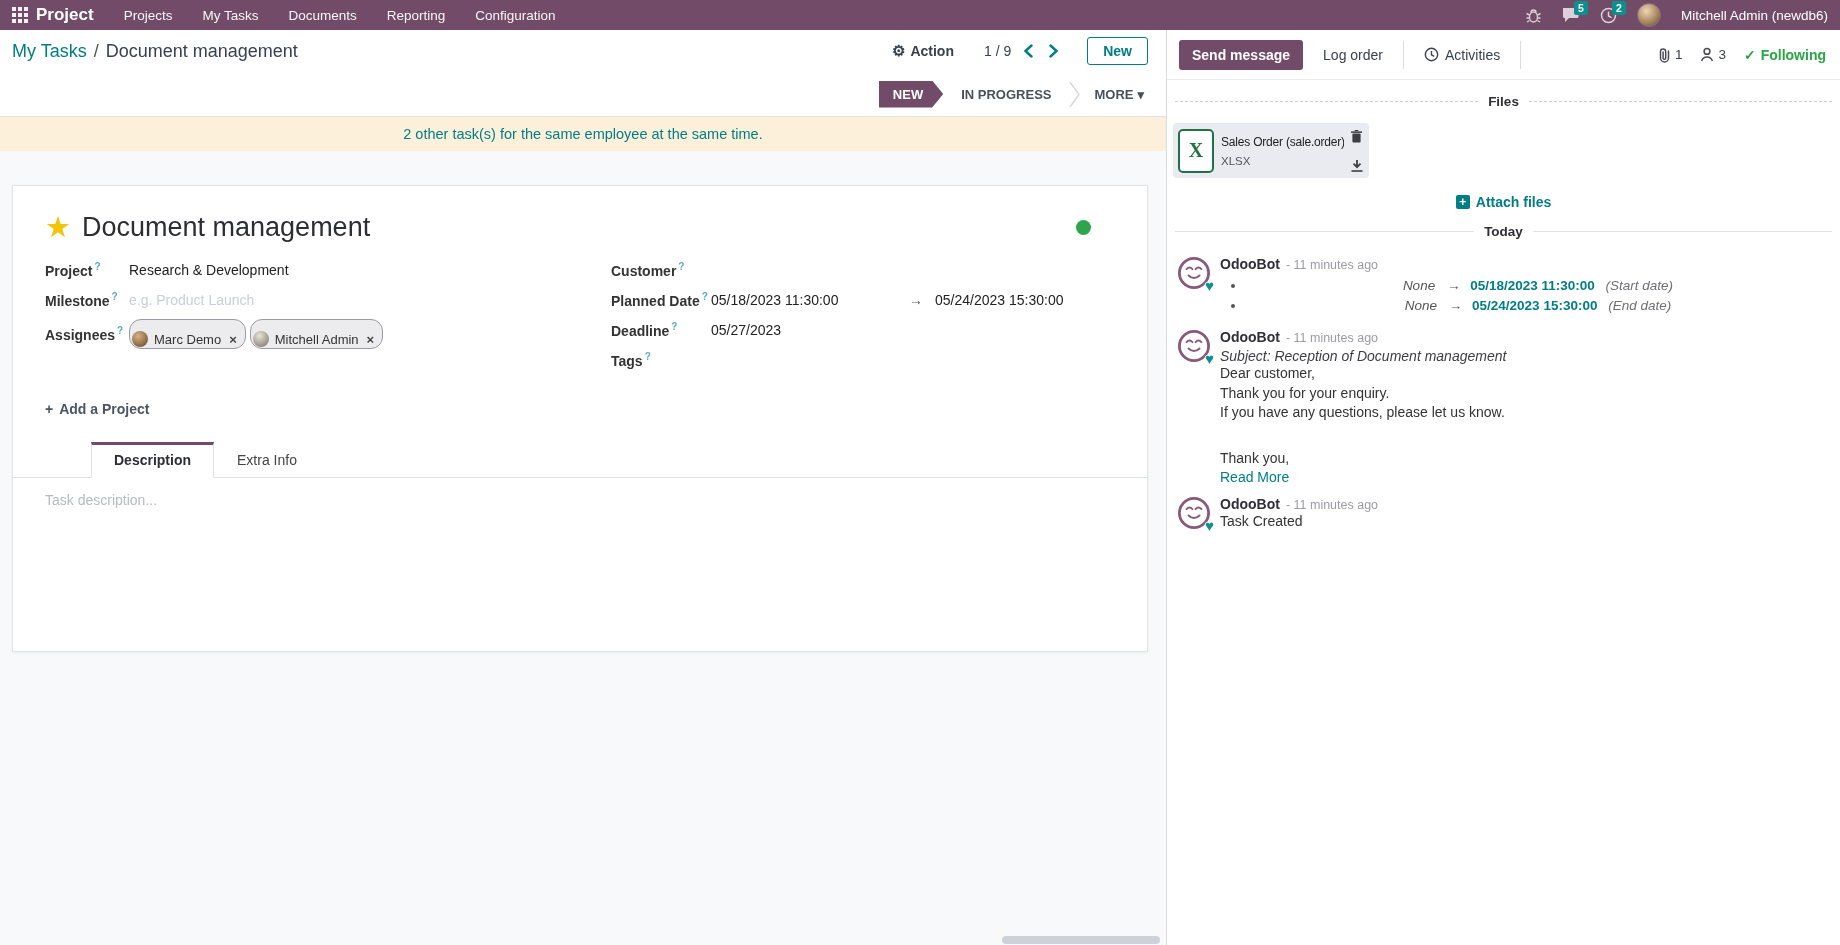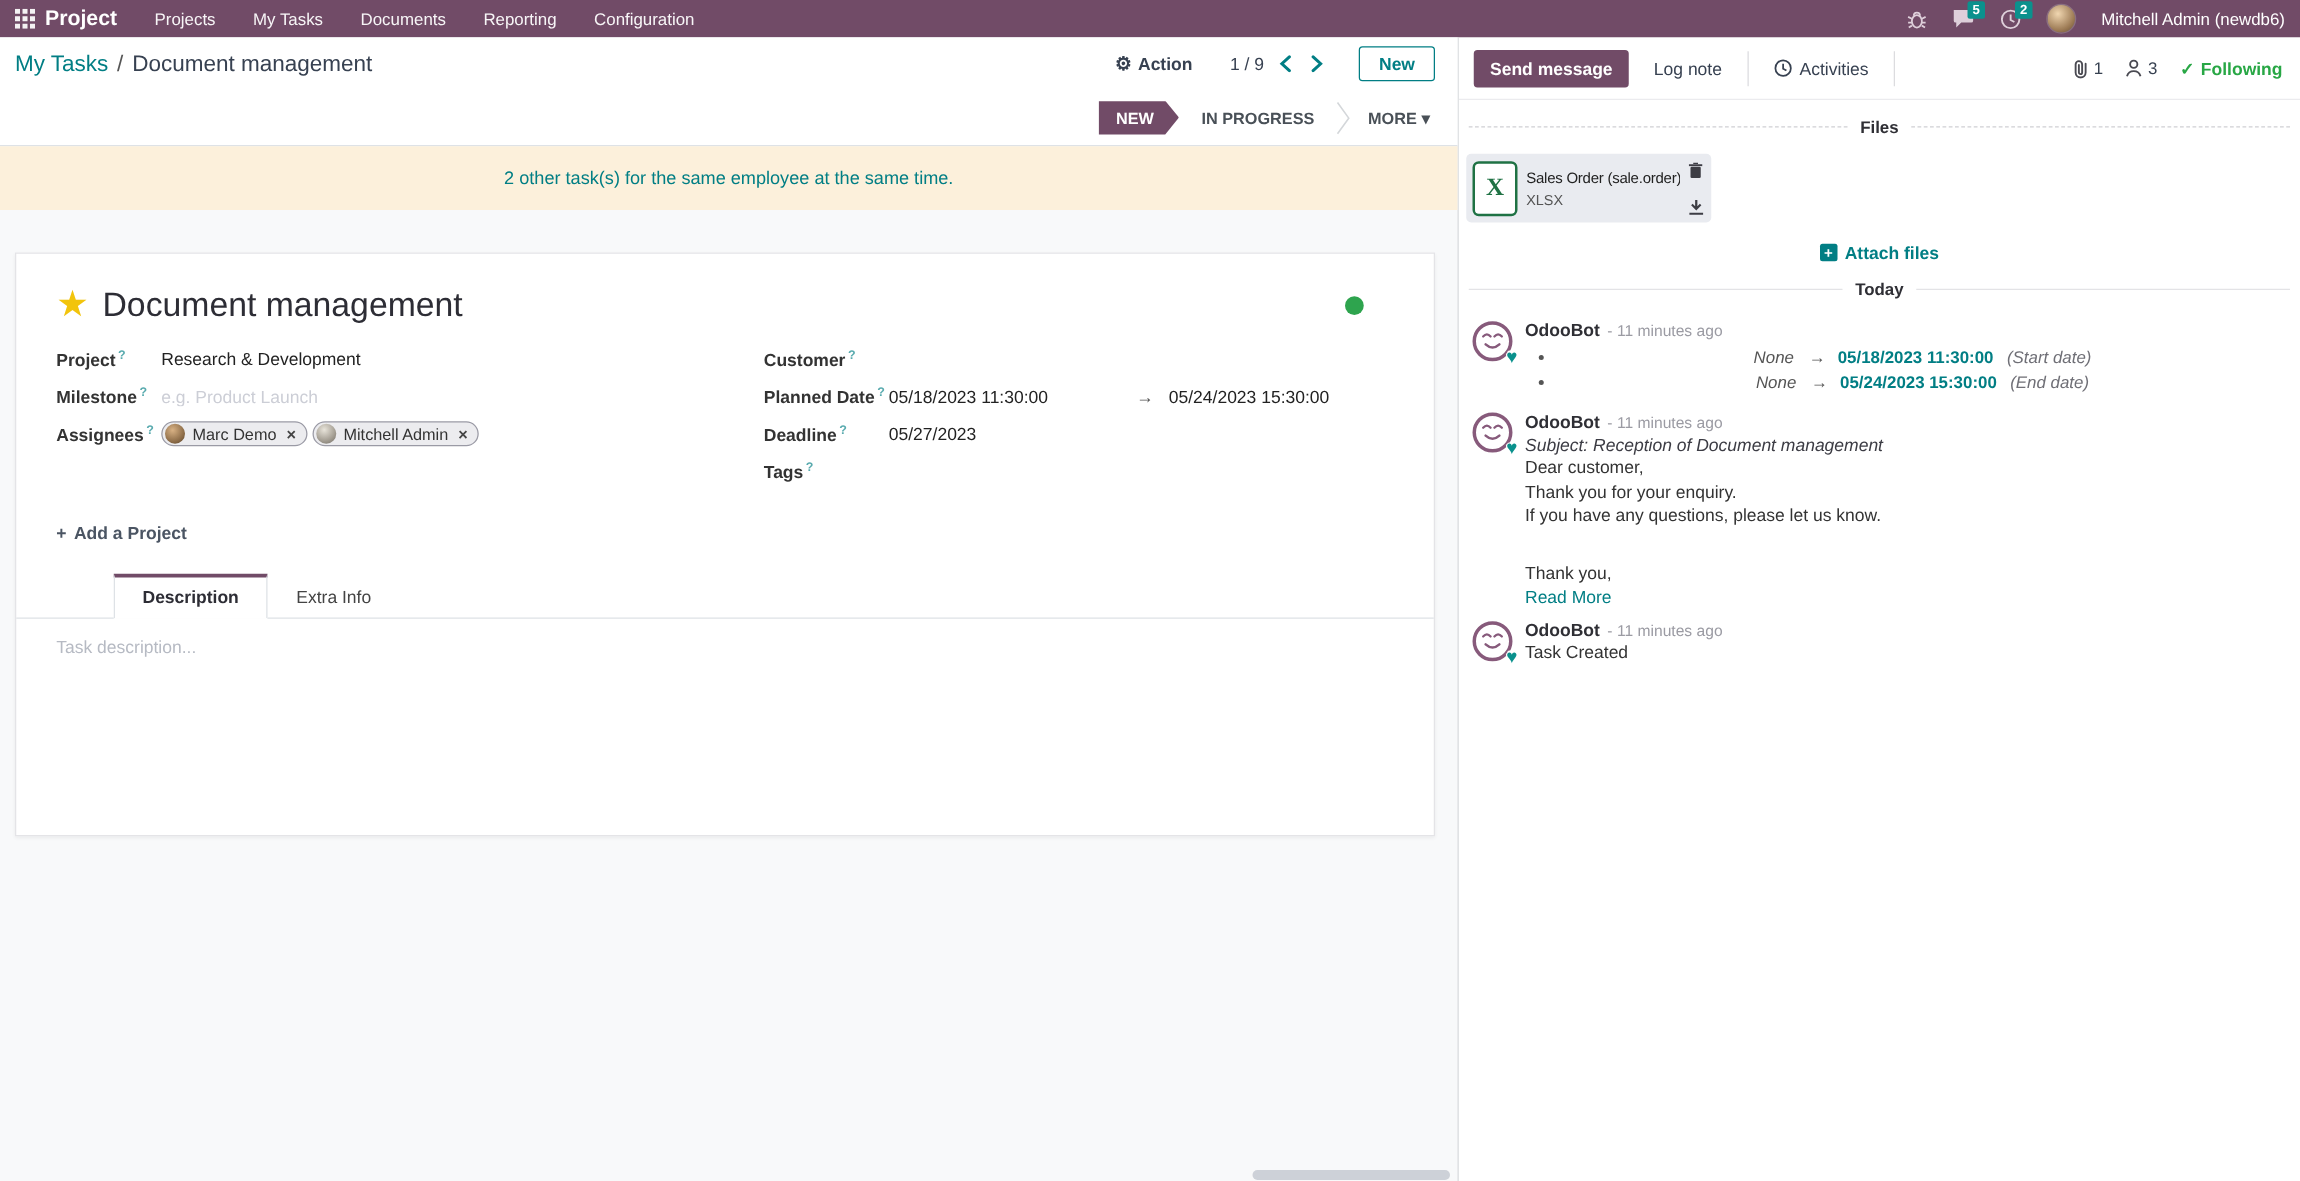--- a/index.html
+++ b/index.html
@@ -47,21 +47,21 @@
     align-items:center; justify-content:flex-end; padding-right:22px; }
   .stage-new { background:var(--c-primary,#714B67); color:#fff; font-size:13px; font-weight:700;
     height:27px; display:flex; align-items:center; padding:0 20px 0 14px; cursor:pointer;
     clip-path:polygon(0 0, calc(100% - 11px) 0, 100% 50%, calc(100% - 11px) 100%, 0 100%); }
   .stage-plain { color:#495057; font-size:13px; font-weight:600; margin:0 18px; cursor:pointer; }
   .stage-sep { display:inline-flex; }
   .stage-more { color:#495057; font-size:13px; font-weight:600; margin-left:14px; cursor:pointer;
     display:flex; align-items:center; gap:4px; }
 
   
-  .banner { height:51px; background:var(--c-banner,#fcf0db); color:var(--c-accent,#017E84);
+  .banner { height:34px; background:var(--c-banner,#fcf0db); color:var(--c-accent,#017E84);
     display:flex; align-items:center; justify-content:center; font-size:14.5px; }
 
   
   .content { flex:1; padding:34px 18px 0 12px; position:relative; }
   .card { background:#fff; border:1px solid #e4e4e7; box-shadow:0 1px 3px rgba(0,0,0,.06);
     height:467px; padding:26px 30px 0 32px; }
   .title-row { display:flex; align-items:center; gap:11px; }
   .star { color:var(--c-star,#f2c40c); font-size:29px; line-height:1; cursor:pointer; }
   .task-title { font-size:27px; font-weight:500; color:#2d2d35; cursor:text; }
   .kanban-dot { width:15px; height:15px; border-radius:50%; background:var(--c-kanban,#2ea44e);
@@ -70,21 +70,21 @@
   .frow { display:flex; align-items:center; min-height:22px; margin-bottom:8px; }
   .flabel { font-weight:700; color:#333; font-size:14px; flex:none; }
   .col-l .flabel { width:84px; }
   .col-r .flabel { width:100px; }
   sup.help { color:var(--c-accent,#017E84); opacity:.65; font-size:10px; margin-left:2px; }
   .fvalue { color:#222; font-size:14px; cursor:text; }
   .milestone-input { border:none; outline:none; font:inherit; color:#4c1d95; width:300px; background:transparent; }
   .milestone-input::placeholder { color:#ccced6; }
   .pills { display:flex; gap:4px; }
   .pill { display:inline-flex; align-items:center; gap:6px; background:#ececef; border:1px solid #9a9aa5;
-    border-radius:12px; padding:1px 8px 1px 2px; font-size:13px; color:#333; cursor:pointer; }
+    border-radius:12px; padding:11px 8px 1px 2px; font-size:13px; color:#333; cursor:pointer; }
   .pill-av { width:16px; height:16px; border-radius:50%; flex:none; }
   .av-marc { background:radial-gradient(circle at 38% 32%, #d8b184, #8a6a46 65%, #4f3b26); }
   .av-mitch { background:radial-gradient(circle at 40% 30%, #e8e4da, #a39d92 60%, #6e6a62); }
   .pill-x { font-weight:700; color:#444; margin-left:2px; cursor:pointer; }
   .pd-start { width:198px; }
   .pd-arrow { color:#555; margin-right:12px; }
   .add-prop { margin-top:22px; color:#4b5563; font-weight:600; font-size:14px; display:flex;
     gap:6px; align-items:center; cursor:pointer; width:fit-content; }
   .add-prop .plus { font-weight:700; }
   .tabs { margin-top:25px; display:flex; border-bottom:1px solid #dee2e6; margin-left:-32px;
@@ -332,21 +332,21 @@
         <textarea class="desc-area" placeholder="Task description..." style=""></textarea>
       </div>
     </div>
     <div class="hscroll-thumb"></div>
   </div>
 
   <aside class="chatter">
 
     <div class="ch-top">
       <button class="btn-send">Send message</button>
-      <button class="btn-flat">Log note</button>
+      <button class="btn-flat">Log order</button>
       <span class="vdiv"></span>
       <button class="btn-flat">
         <span>
           <svg width="15" height="15" viewBox="0 0 17 17" fill="none" stroke="#374151" stroke-width="1.6">
             <circle cx="8.5" cy="8.5" r="7"></circle>
               <path d="M8.5 4.5 V9 l3 1.6"></path>
           </svg>
         </span>
         <span>Activities</span>
       </button>

